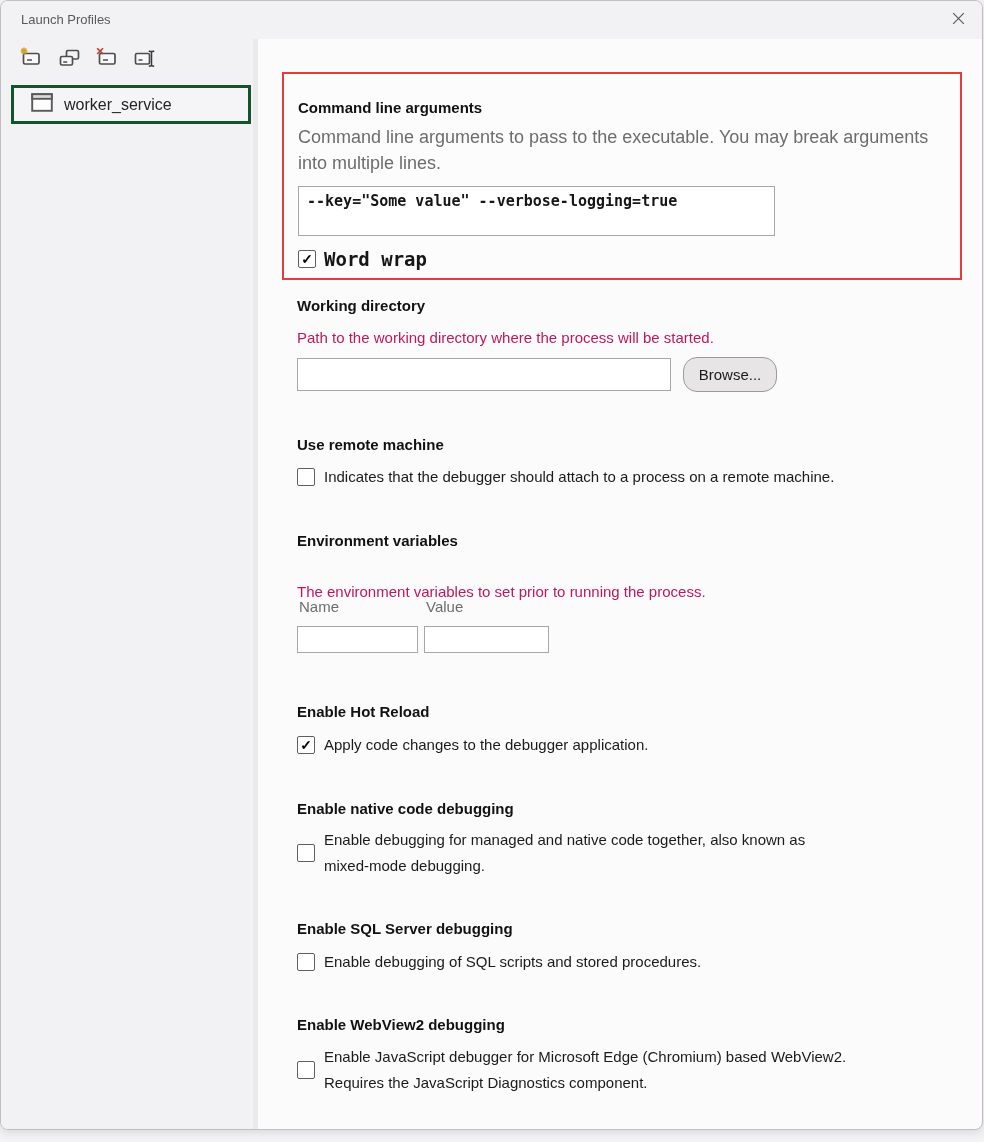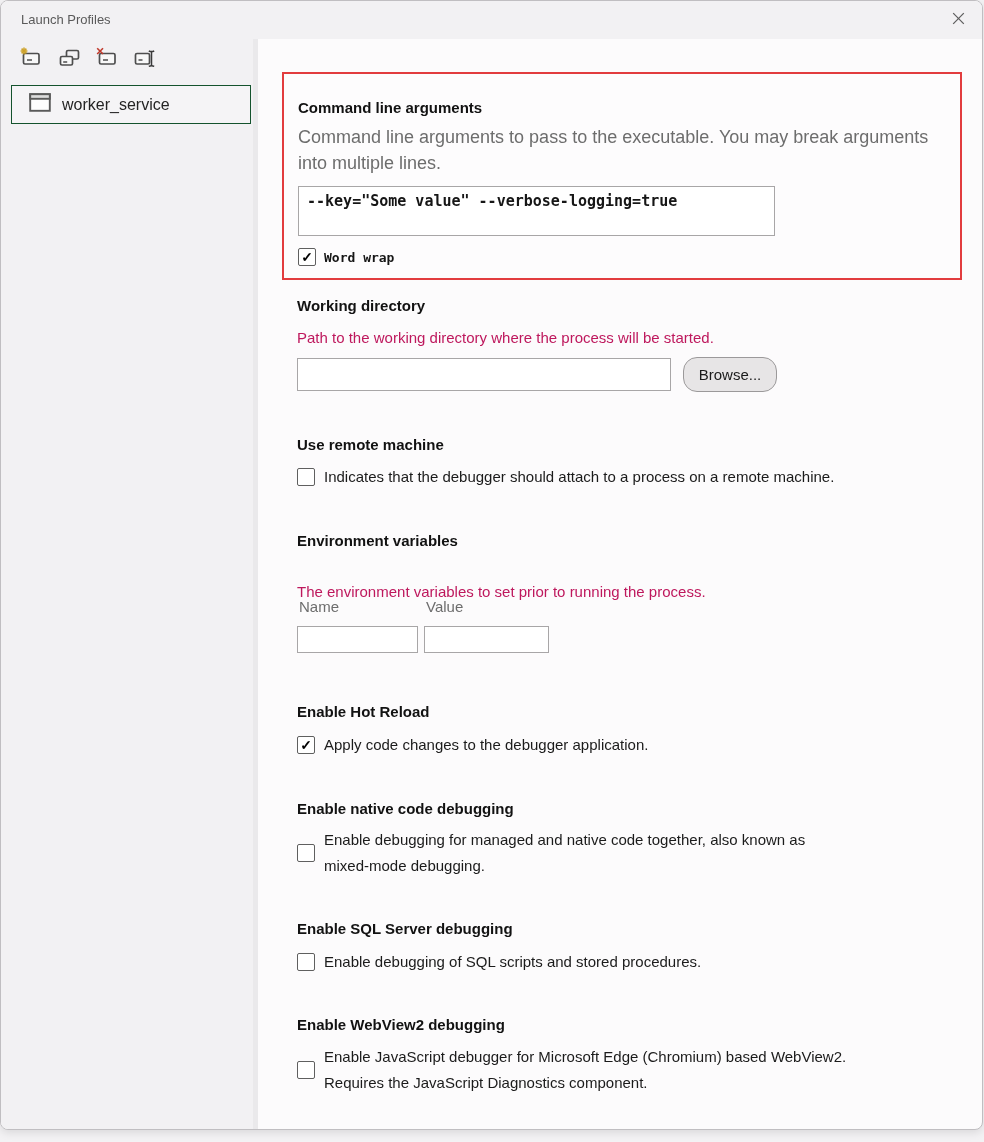--- a/index.html
+++ b/index.html
@@ -45,21 +45,21 @@
   .toolbar {
     position: absolute; left: 17px; top: 8px;
     display: flex; gap: 12px; align-items: center;
   }
   .tool-btn {
     width: 26px; height: 24px; border: none; background: transparent;
     display: flex; align-items: center; justify-content: center; padding: 0;
   }
   .profile-item {
     position: absolute; left: 10px; top: 46px; width: 240px; height: 39px;
-    background: #f5f4f6; border: 1px solid #14532d;
+    background: #f5f4f6; border: 3px solid #14532d;
     display: flex; align-items: center; gap: 11px; padding-left: 17px;
   }
   .profile-label { font-size: 16px; color: #242424; }
   
   .sec-title {
     position: absolute; left: 296px;
     font-size: 15px; font-weight: 700; color: #121212; line-height: 22px; text-align: center;
   }
   .sec-desc {
     position: absolute; left: 296px;
@@ -95,21 +95,21 @@
   .args-textarea {
     margin-top: 10px; width: 477px; height: 50px; resize: none;
     border: 1px solid #a8a6a7; background: #fff; outline: none;
     font-family: "DejaVu Sans Mono", "Liberation Mono", monospace;
     font-size: 15px; font-weight: 600; color: #161616;
     padding: 4px 8px; line-height: 20px; overflow: hidden;
   }
   .wordwrap-row { margin-top: 8px; display: flex; gap: 8px; align-items: center; }
   .mono-label {
     font-family: "DejaVu Sans Mono", "Liberation Mono", monospace;
-    font-size: 13px; font-weight: 600; color: #161616;
+    font-size: 19px; font-weight: 600; color: #161616;
   }
   
   .browse-btn {
     position: absolute; left: 682px; top: 356px; width: 94px; height: 35px;
     background: #e7e5e6; border: 1px solid #9b999a; border-radius: 14px;
     font-family: "Liberation Sans", sans-serif; font-size: 15px; color: #1b1b1b;
   }
   
   .env-col-header { position: absolute; font-size: 15px; color: #6d6d6d; }
   

